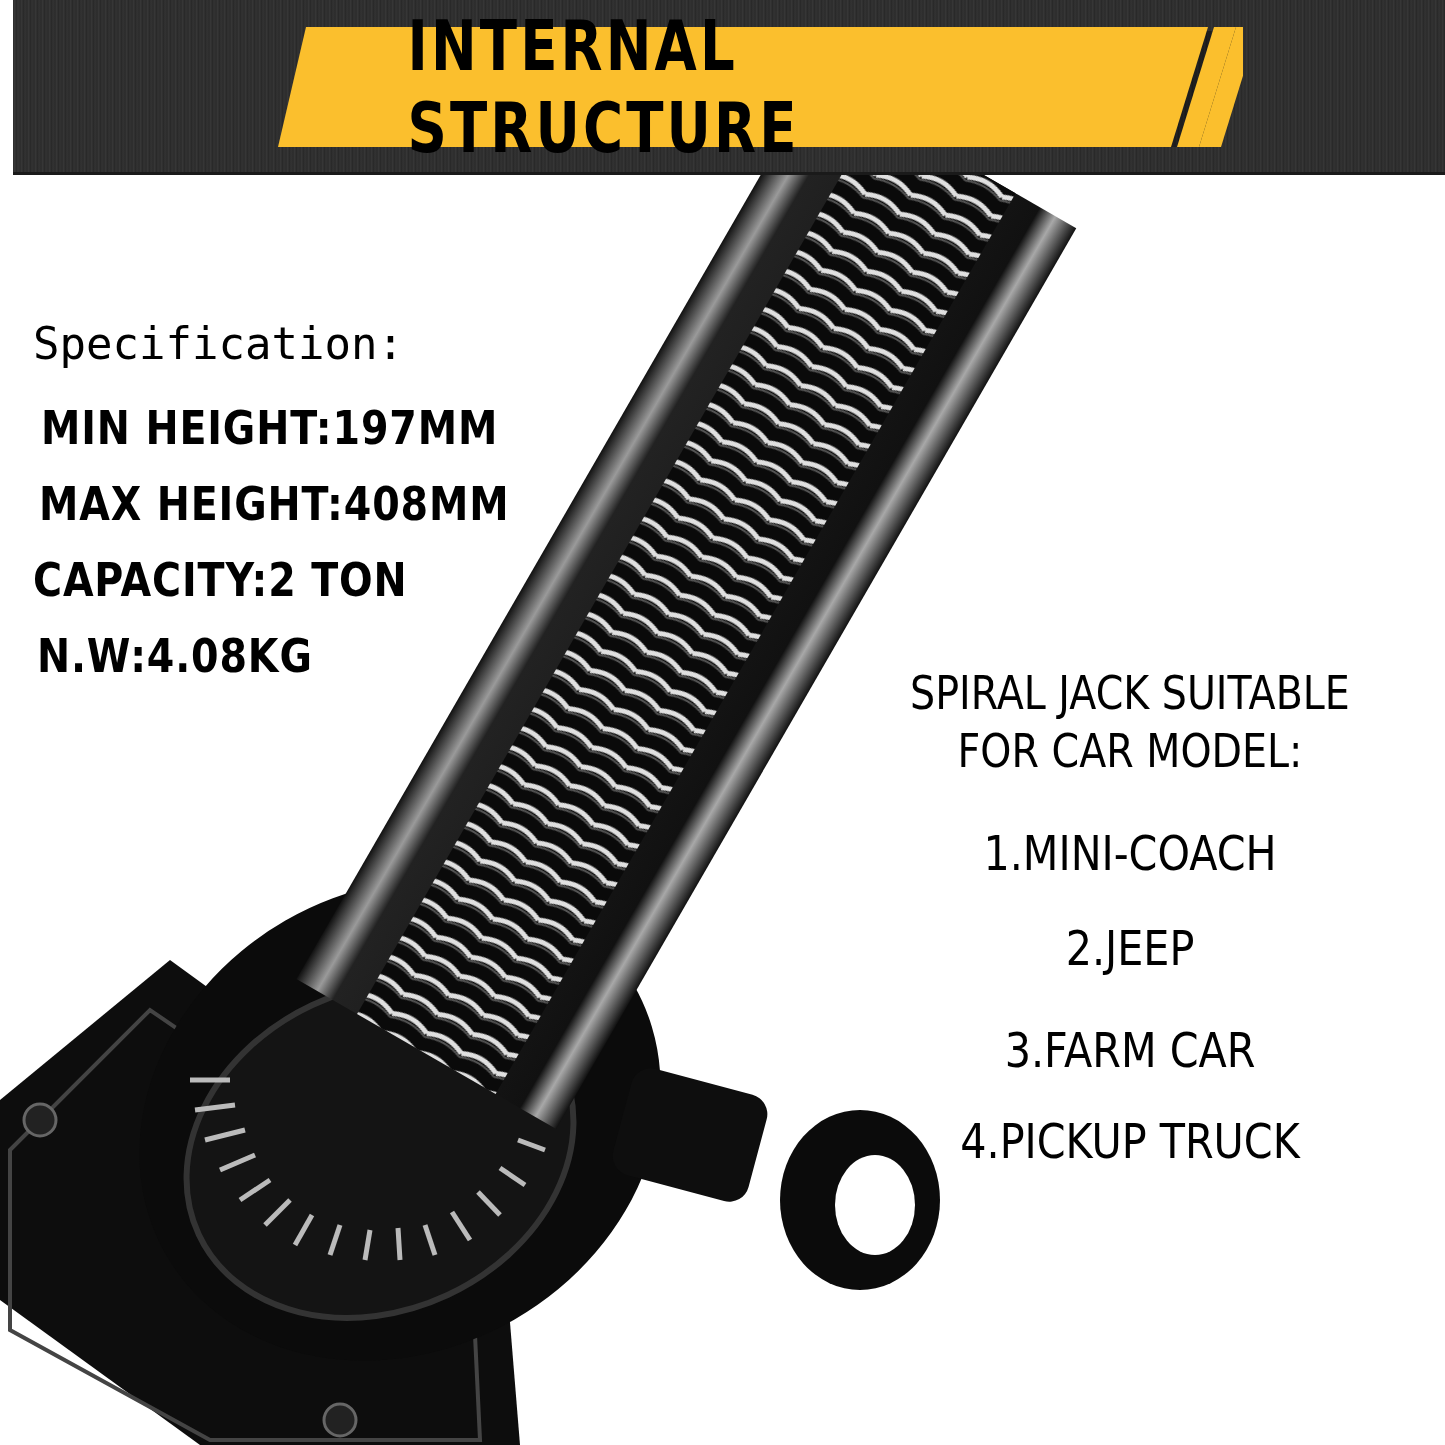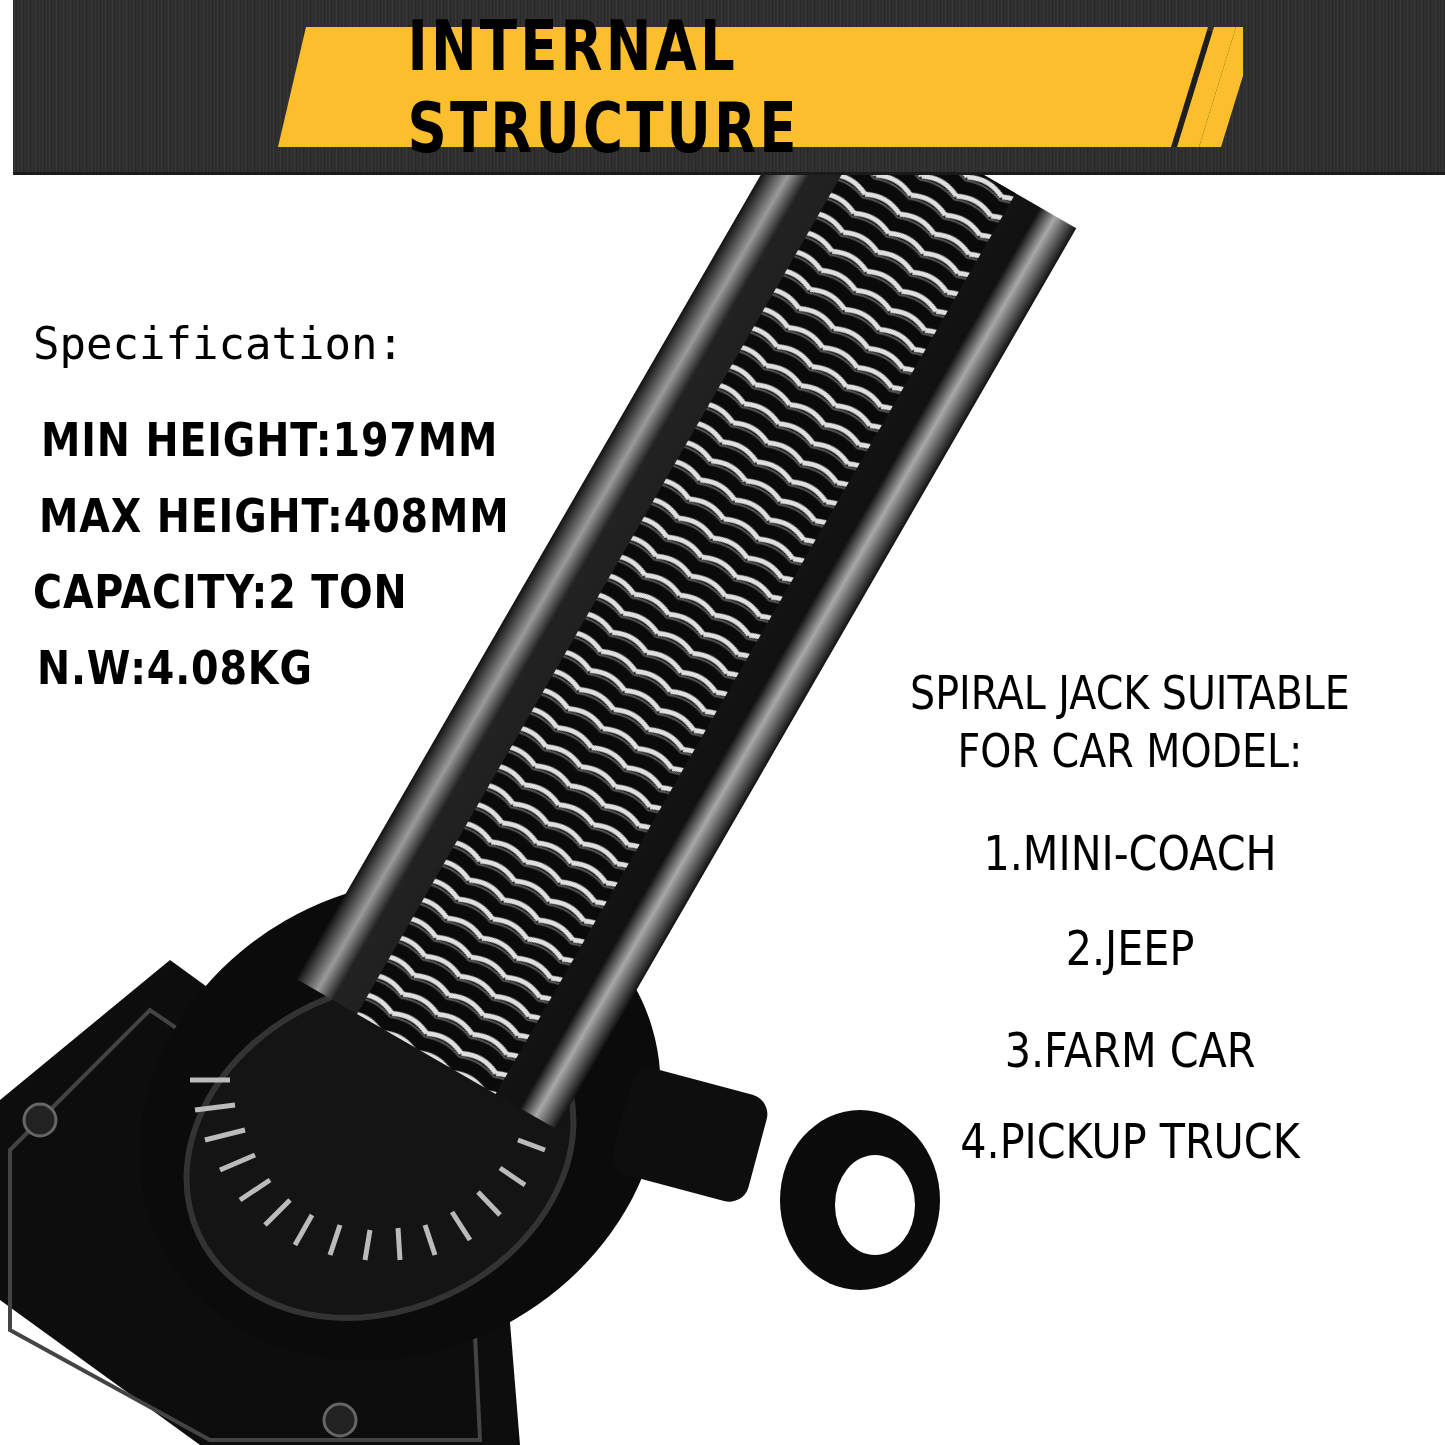--- a/index.html
+++ b/index.html
@@ -6,21 +6,21 @@
   body { width:1445px; height:1445px; position:relative; overflow:hidden; background:#ffffff; font-family:"DejaVu Sans Condensed","DejaVu Sans", sans-serif; }
   .header { position:absolute; left:4px; top:0; width:1445px; height:172px;
     background: repeating-linear-gradient(90deg, #2a2a2a 0px, #3a3a3a 2px, #262626 3px, #333 5px, #2c2c2c 7px);
     border-bottom:3px solid #1a1a1a;margin-left:9px; }
   .banner { position:absolute; left:265px; top:27px; width:965px; height:120px; }
   .banner svg { position:absolute; left:0; top:0; }
   .banner-title { position:absolute; left:0; top:0; width:965px; height:120px; display:flex; align-items:center; justify-content:center;
     font-family:"DejaVu Sans", sans-serif; font-weight:bold; font-size:70px; letter-spacing:4px; color:#000; transform:scaleX(0.78); padding-left:30px; box-sizing:border-box; }
   .jack { position:absolute; left:0; top:175px; width:1445px; height:1270px; }
   .spec { position:absolute; left:33px; top:318px; }
-  .spec-title { font-family:"DejaVu Sans Mono", monospace; font-size:44px; color:#000; margin:0 0 32px 0; line-height:52px; }
+  .spec-title { font-family:"DejaVu Sans Mono", monospace; font-size:44px; color:#000; margin:0 0 20px 0; line-height:52px; }
   .spec-line { font-family:"DejaVu Sans", sans-serif; font-weight:bold; font-size:46px; color:#000; line-height:76px; letter-spacing:1px; transform-origin:left; transform:scaleX(0.86); white-space:nowrap; }
   .models { position:absolute; left:830px; top:664px; width:600px; text-align:center; }
   .models-title { font-family:"DejaVu Sans", sans-serif; font-size:46px; color:#000; line-height:58px; transform:scaleX(0.86); white-space:nowrap; }
   .model-item { font-family:"DejaVu Sans", sans-serif; font-size:48px; color:#000; line-height:48px; transform:scaleX(0.86); white-space:nowrap; position:absolute; left:0; width:600px; text-align:center; }
 </style>
 </head>
 <body>
 
 <div class="header">
   <div class="banner">

